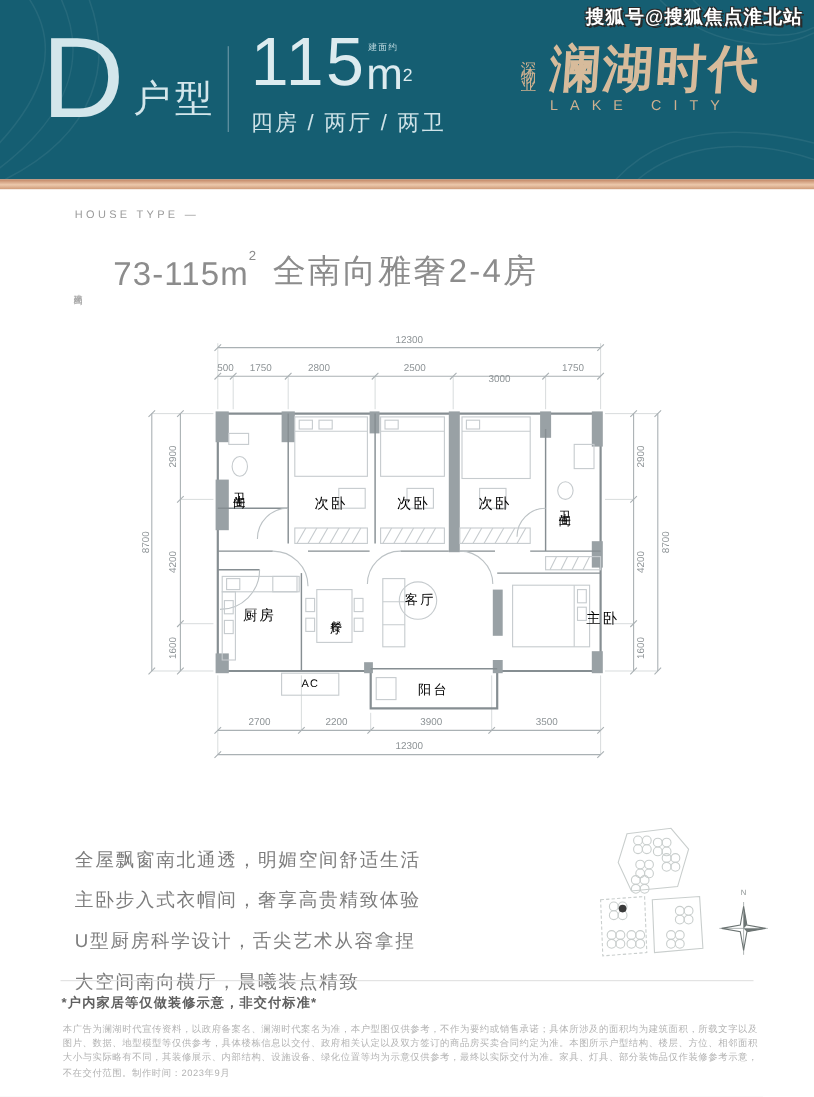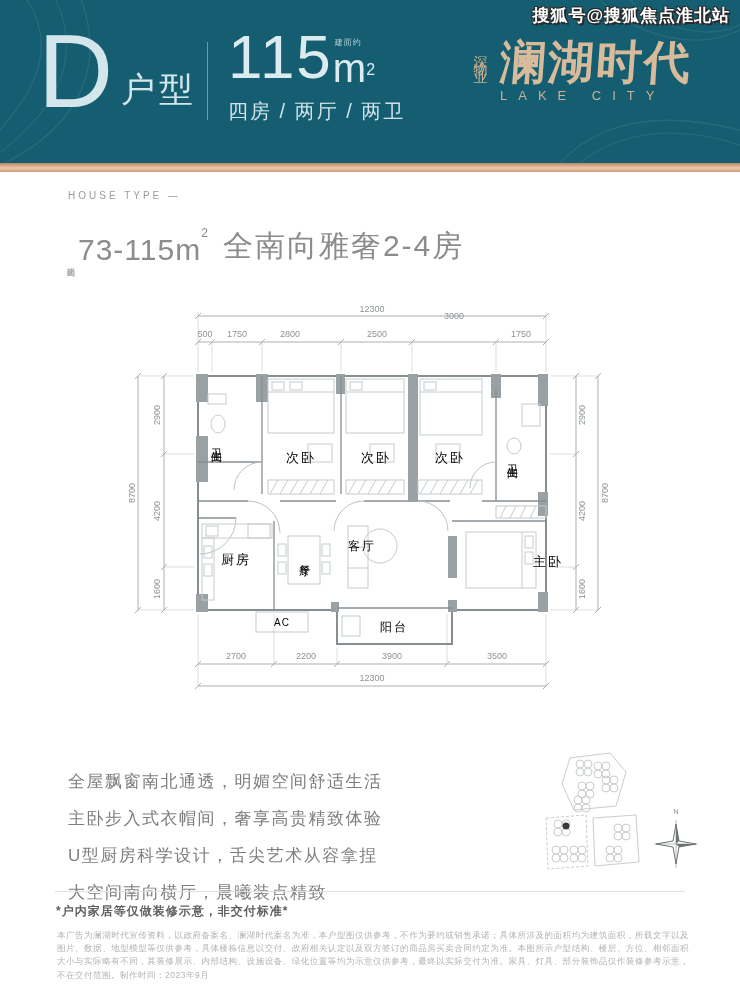--- a/index.html
+++ b/index.html
@@ -28,21 +28,21 @@
   .brand{position:absolute;right:48px;top:38px;display:flex;align-items:flex-start;color:#d7bb9b;}
   .brand-left{writing-mode:vertical-rl;font-size:14px;letter-spacing:7px;margin-top:6px;margin-right:10px;color:#cdb090;}
   .brand-main{text-align:left;}
   .brand-cn{font-family:"DejaVu Serif","Liberation Serif",serif;font-weight:bold;font-size:46px;line-height:1.05;letter-spacing:2px;transform:skewX(-4deg);}
   .brand-en{font-size:13px;letter-spacing:11px;margin-top:2px;color:#cdb090;}
 
   
   .eyebrow{position:absolute;left:68px;top:190px;font-size:10px;letter-spacing:3px;color:#9b9b9b;}
   .headline{position:absolute;left:64px;top:226px;color:#8c8c8c;display:flex;align-items:flex-end;}
   .headline .approx{writing-mode:vertical-rl;font-size:8px;letter-spacing:1px;color:#a5a5a5;margin-right:3px;margin-bottom:3px;}
-  .headline .range{font-size:30px;letter-spacing:1px;}
+  .headline .range{font-size:30px;letter-spacing:1px;margin-left:25px;}
   .headline sup{font-size:12px;position:relative;top:-12px;}
   .headline .slogan{font-size:30px;letter-spacing:2px;margin-left:14px;}
 
   
   .plan{position:absolute;left:118px;top:296px;width:505px;height:455px;}
   .plan svg{position:absolute;left:0;top:0;}
   .plan .lbl{position:absolute;transform:translate(-50%,-50%);font-size:13px;color:#000000;letter-spacing:2px;white-space:nowrap;}
   .plan .lbl.small{font-size:10px;letter-spacing:1px;}
   .plan .vlabel{writing-mode:vertical-rl;letter-spacing:2px;font-size:11px;}
   .plan .dim{position:absolute;transform:translate(-50%,-50%);font-size:9px;color:#8d9396;white-space:nowrap;}
@@ -236,31 +236,31 @@
       </g>
     </svg>
 
     <span class="lbl vlabel" style="left:98px;top:146px;">卫生间</span>
     <span class="lbl" style="left:183px;top:162px;">次卧</span>
     <span class="lbl" style="left:258px;top:162px;">次卧</span>
     <span class="lbl" style="left:332px;top:162px;">次卧</span>
     <span class="lbl vlabel" style="left:394px;top:162px;">卫生间</span>
     <span class="lbl" style="left:118px;top:264px;">厨房</span>
     <span class="lbl vlabel" style="left:186px;top:262px;">餐厅</span>
-    <span class="lbl" style="left:244px;top:250px;font-size:12px;">客厅</span>
+    <span class="lbl" style="left:264px;top:250px;font-size:12px;">客厅</span>
     <span class="lbl" style="left:382px;top:266px;margin-left:48px;">主卧</span>
     <span class="lbl" style="left:276px;top:331px;font-size:12px;">阳台</span>
     <span class="lbl small" style="left:164px;top:326px;">AC</span>
 
     <span class="dim" style="left:254px;top:13px;">12300</span>
     <span class="dim" style="left:87px;top:38px;">500</span>
     <span class="dim" style="left:119px;top:38px;">1750</span>
     <span class="dim" style="left:172px;top:38px;">2800</span>
     <span class="dim" style="left:259px;top:38px;">2500</span>
-    <span class="dim" style="left:336px;top:20px;">3000</span>
+    <span class="dim" style="left:336px;top:48px;">3000</span>
     <span class="dim" style="left:403px;top:38px;">1750</span>
 
     <span class="dim rot" style="left:14px;top:197px;">8700</span>
     <span class="dim rot" style="left:39px;top:119px;">2900</span>
     <span class="dim rot" style="left:39px;top:215px;">4200</span>
     <span class="dim rot" style="left:39px;top:293px;">1600</span>
 
     <span class="dim rot" style="left:487px;top:197px;">8700</span>
     <span class="dim rot" style="left:464px;top:119px;">2900</span>
     <span class="dim rot" style="left:464px;top:215px;">4200</span>

